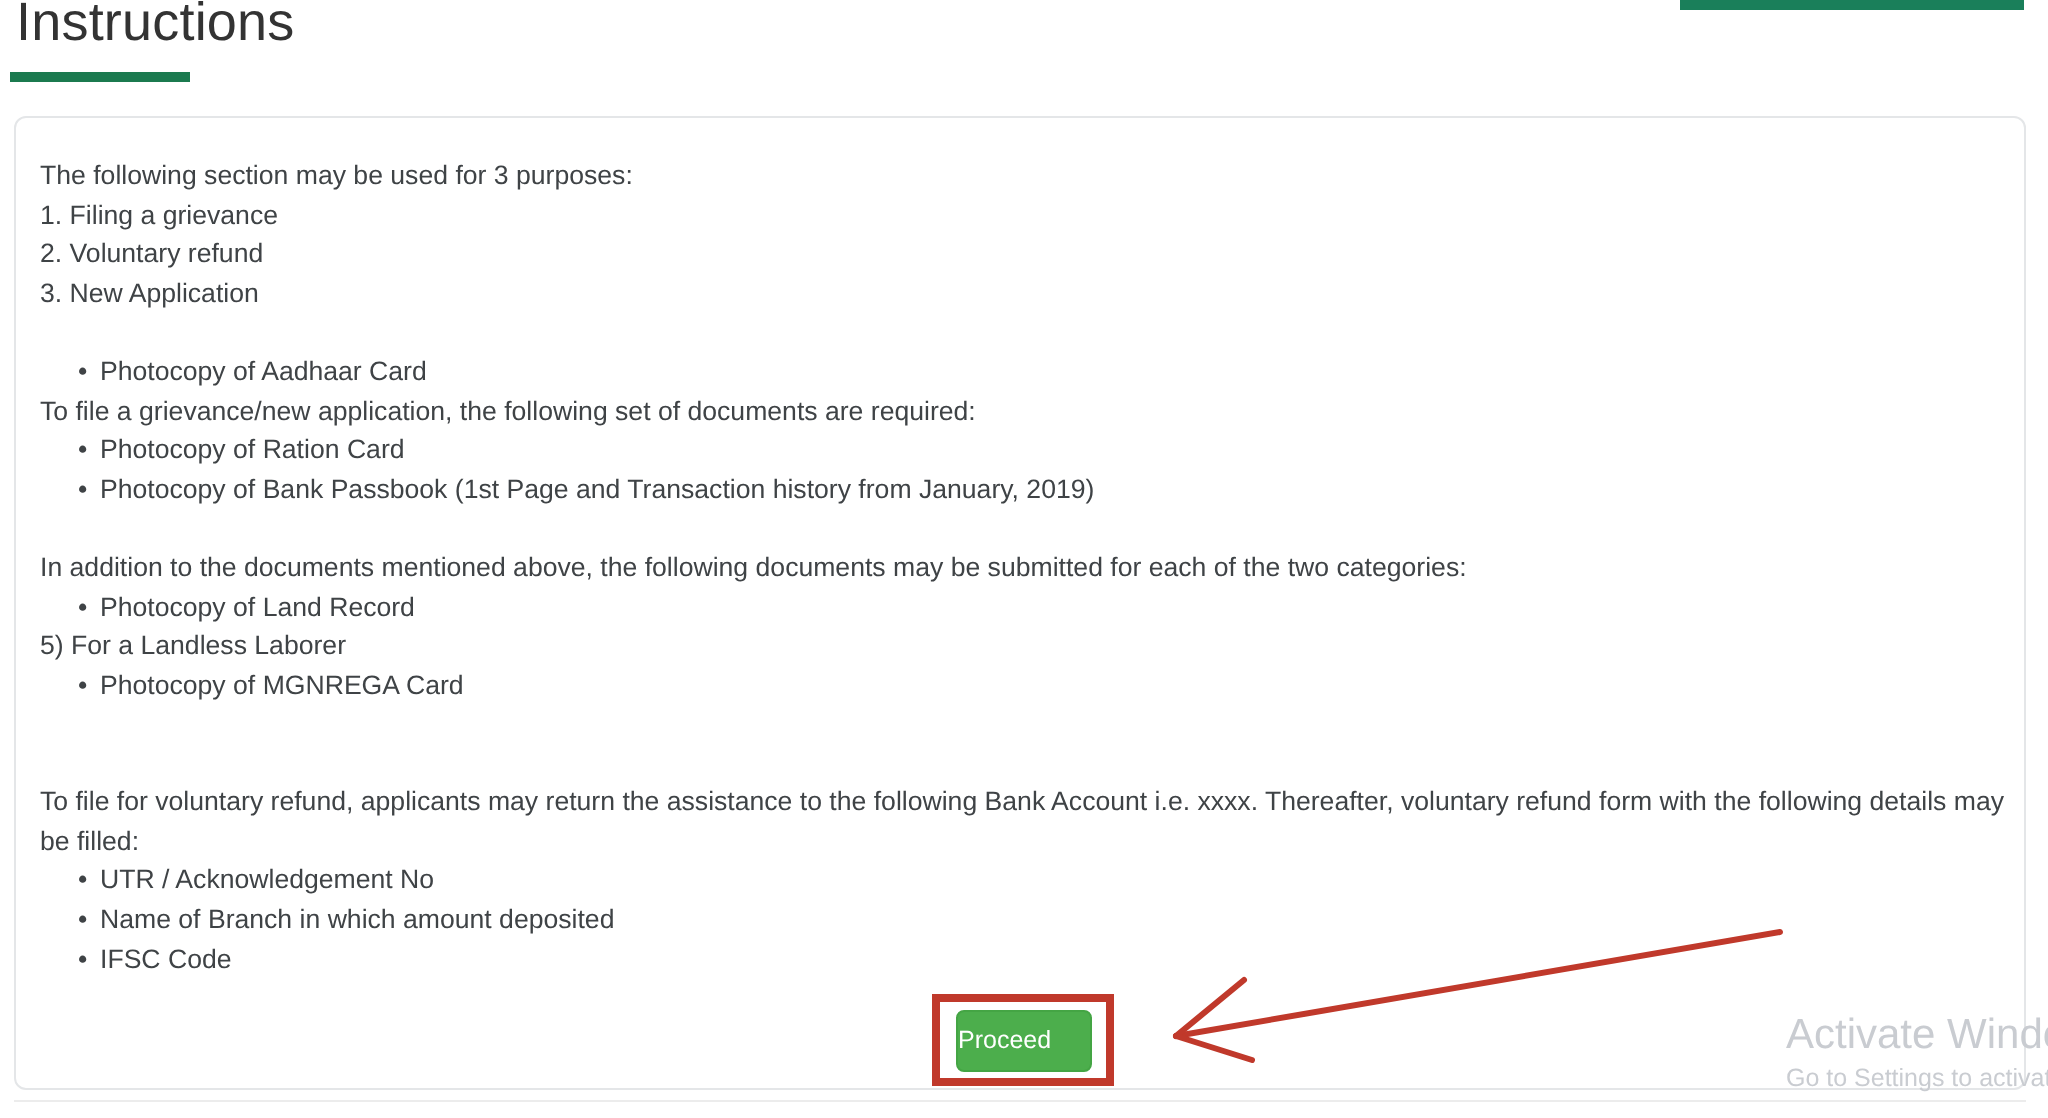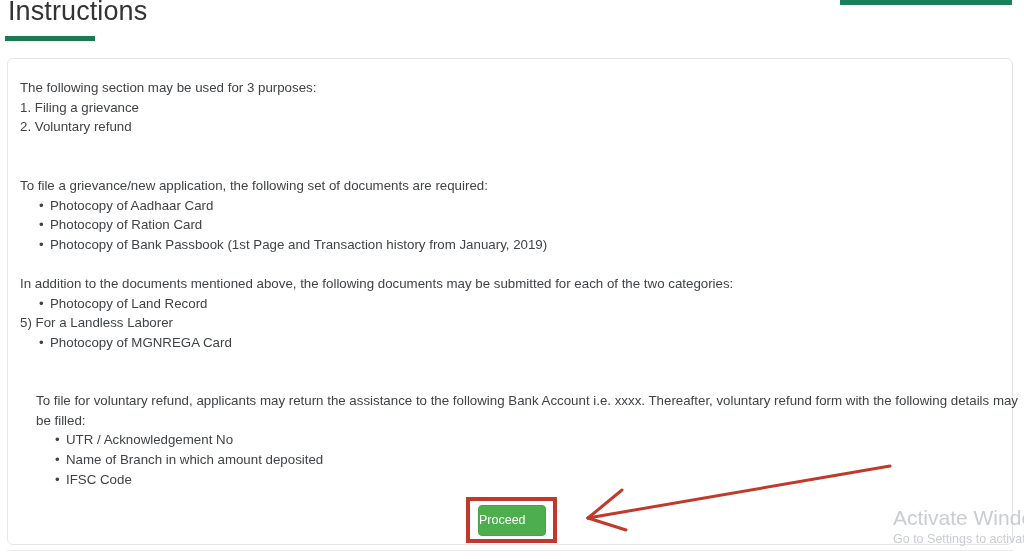--- a/index.html
+++ b/index.html
@@ -93,21 +93,21 @@
     width: 11px;
     margin-left: -11px;
     color: #3f4346;
   }
 
   .block .line.wrapline { white-space: nowrap; }
 
   #block-purposes { left: 20px; top: 78px; }
   #block-documents { left: 20px; top: 176px; }
   #block-categories { left: 20px; top: 274px; }
-  #block-refund { left: 36px; top: 391px; }
+  #block-refund { left: 20px; top: 391px; }
 
   
   .highlight-box {
     position: absolute;
     left: 466px;
     top: 497px;
     width: 91px;
     height: 46px;
     border: 4px solid #c0392b;
     background: #ffffff;
@@ -174,25 +174,26 @@
   <div class="page-title">Instructions</div>
   <div class="title-underline"></div>
 
   <div class="instructions-card"></div>
   <div class="card-bottom-rule"></div>
 
   <div class="block" id="block-purposes">
     <span class="line">The following section may be used for 3 purposes:</span>
     <span class="line">1. Filing a grievance</span>
     <span class="line">2. Voluntary refund</span>
+    <span class="line">3. New Application</span>
   </div>
 
   <div class="block" id="block-documents">
+    <span class="line bullet">Photocopy of Aadhaar Card</span>
     <span class="line">To file a grievance/new application, the following set of documents are required:</span>
-    <span class="line bullet">Photocopy of Aadhaar Card</span>
     <span class="line bullet">Photocopy of Ration Card</span>
     <span class="line bullet">Photocopy of Bank Passbook (1st Page and Transaction history from January, 2019)</span>
   </div>
 
   <div class="block" id="block-categories">
     <span class="line">In addition to the documents mentioned above, the following documents may be submitted for each of the two categories:</span>
     <span class="line bullet">Photocopy of Land Record</span>
     <span class="line">5) For a Landless Laborer</span>
     <span class="line bullet">Photocopy of MGNREGA Card</span>
   </div>

